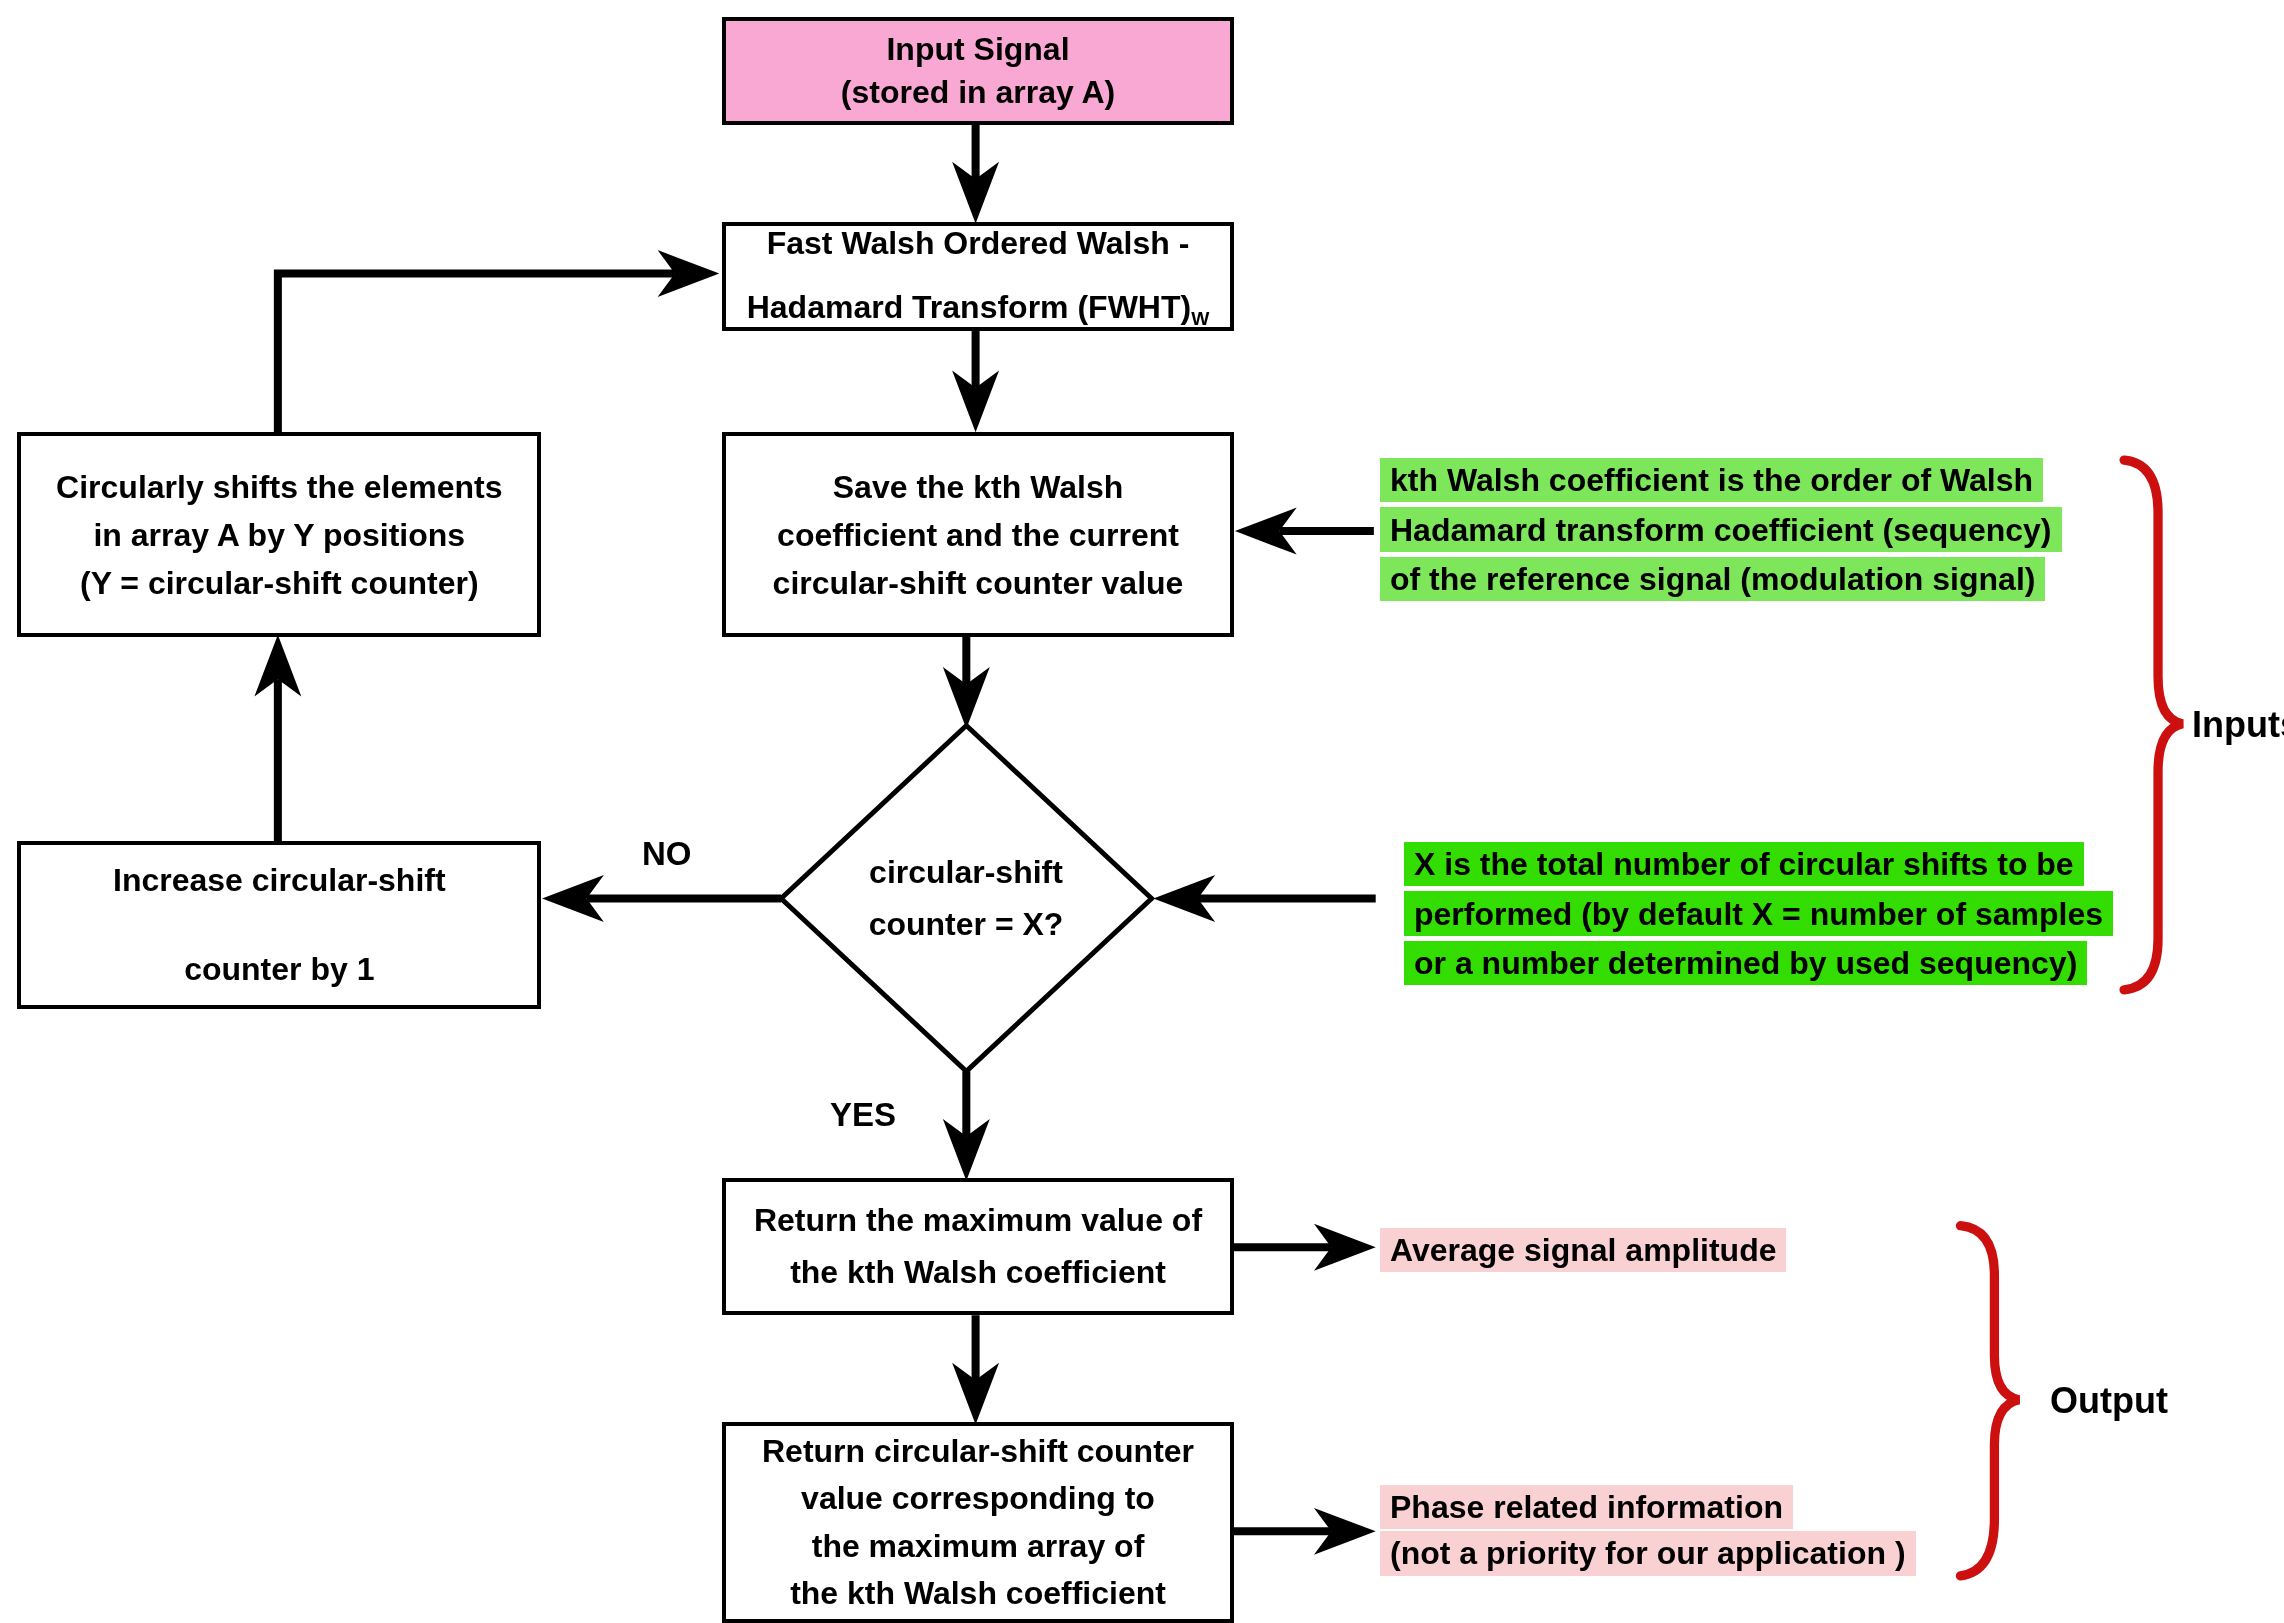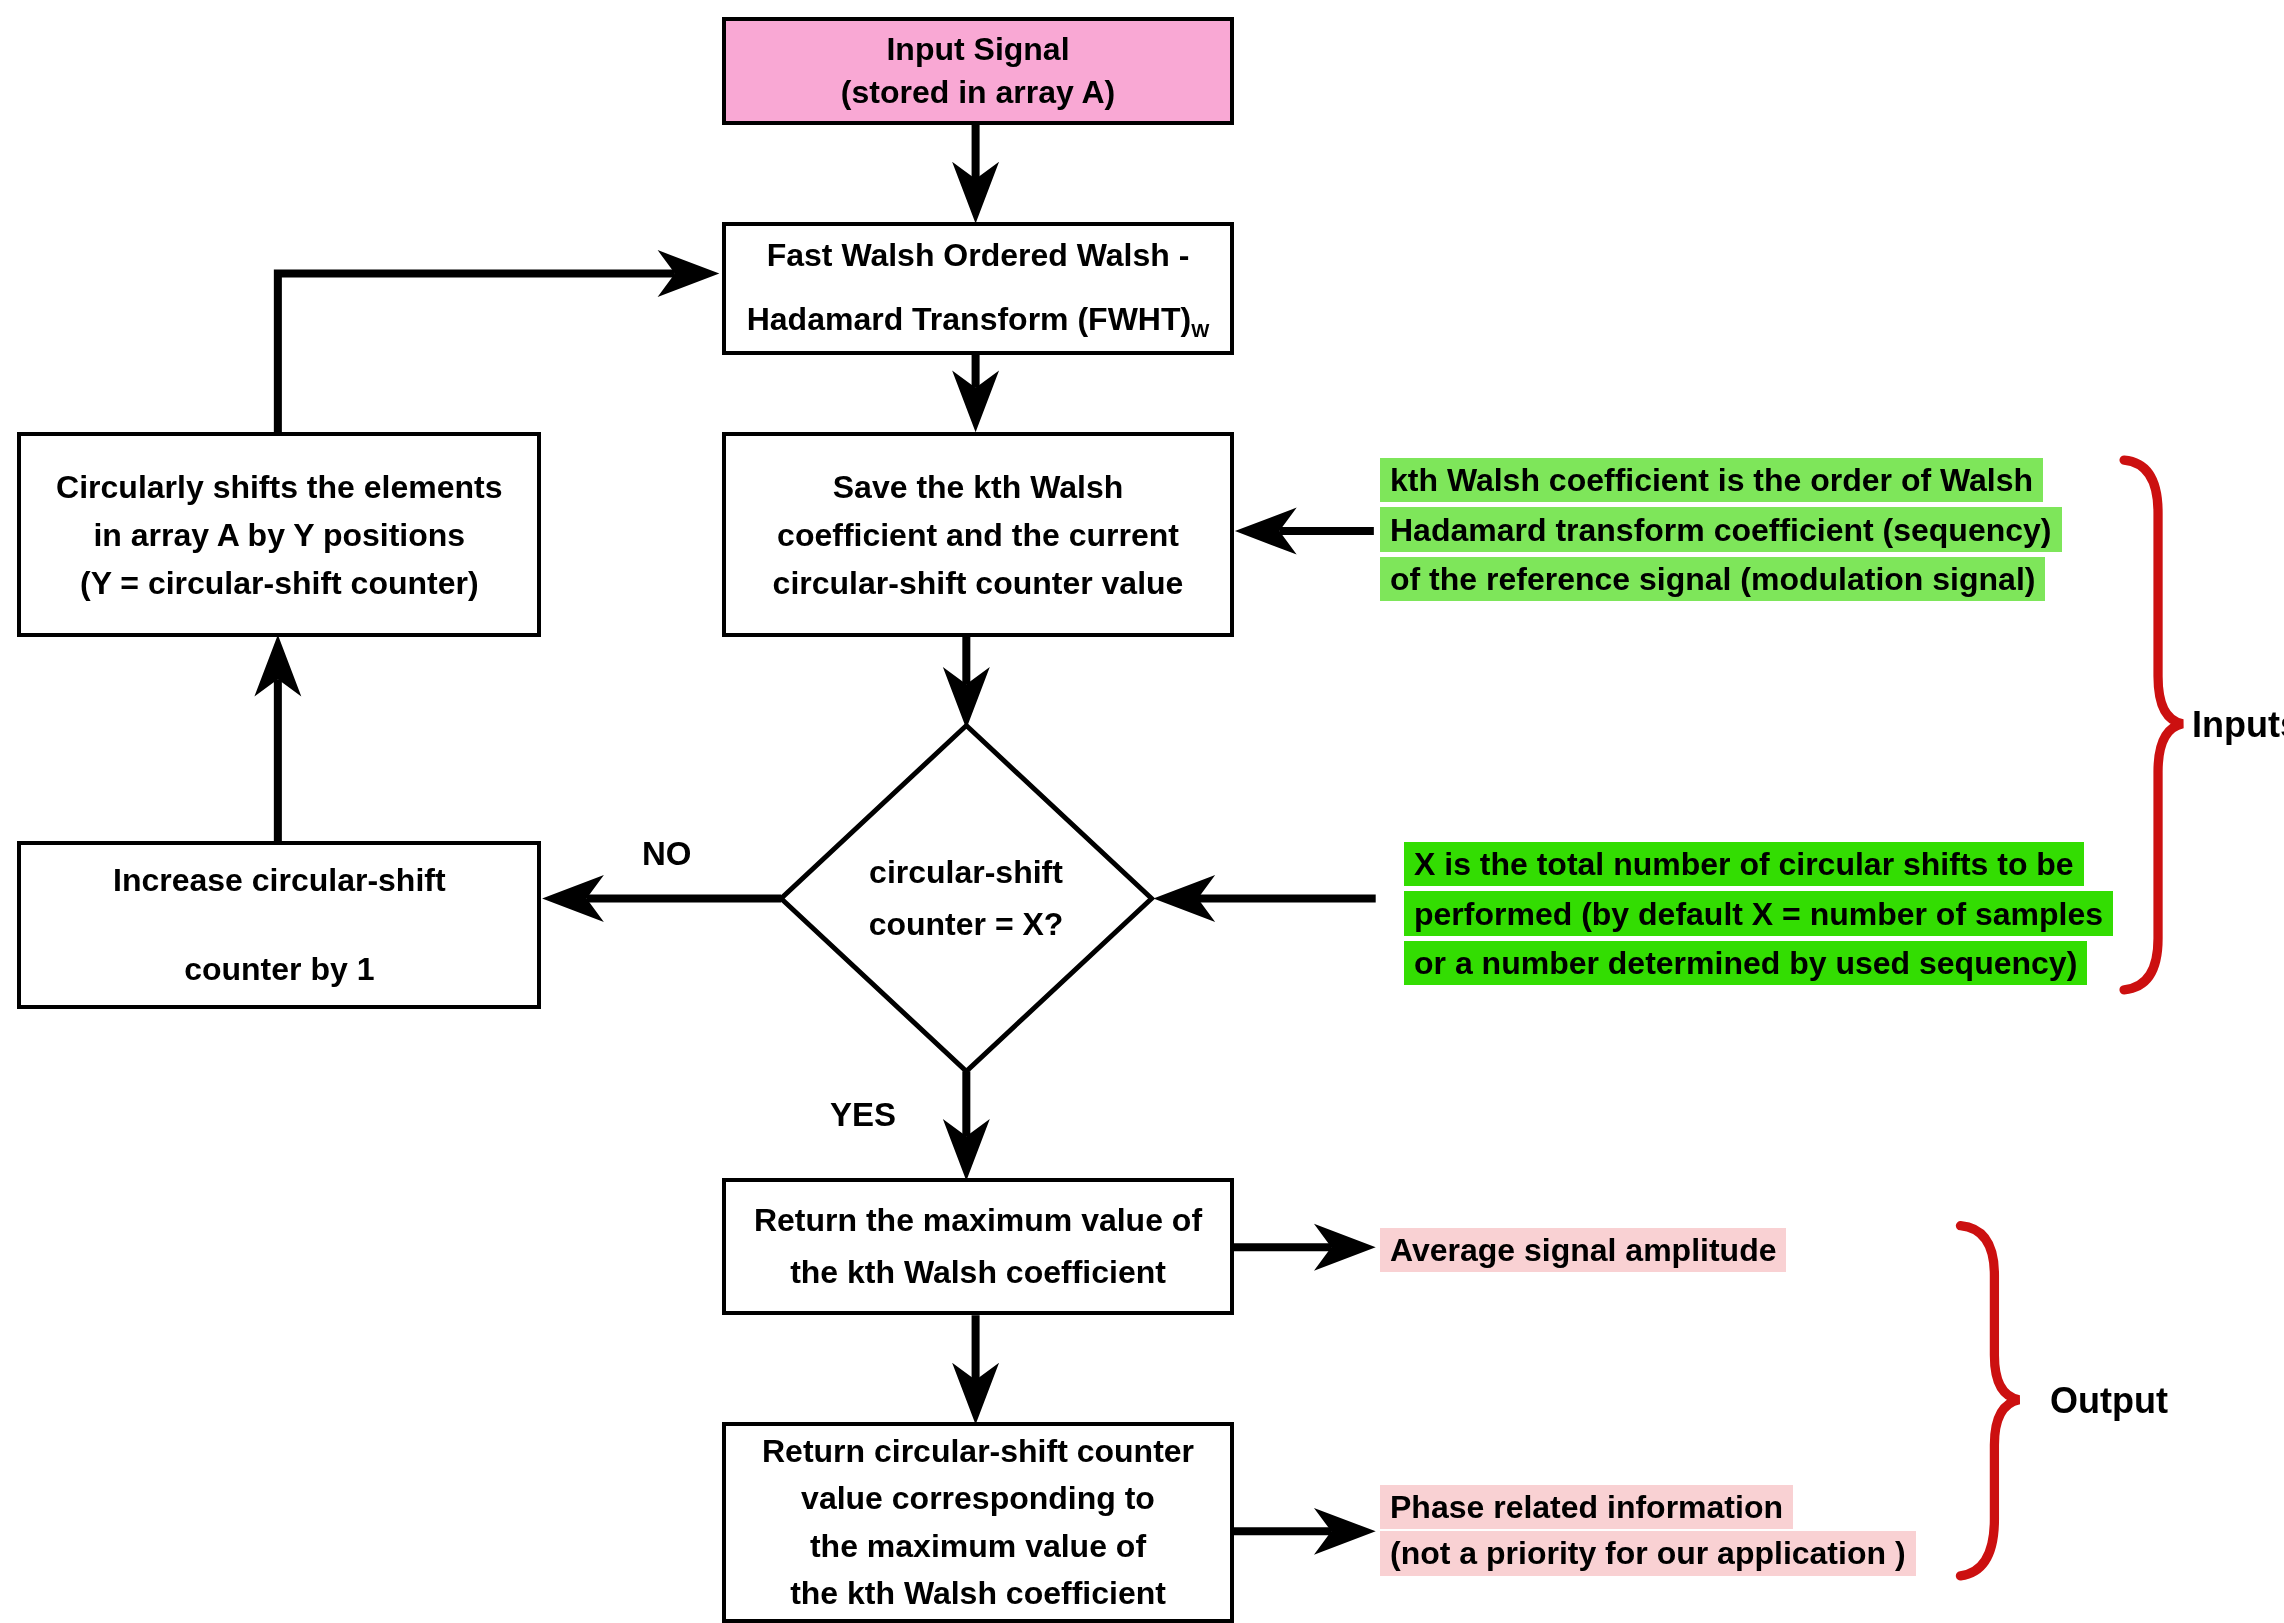--- a/index.html
+++ b/index.html
@@ -126,21 +126,21 @@
     <g>
       <path d="M 3175 1985 Q 3230 1990 3230 2065 L 3230 2195 Q 3230 2260 3270 2267 Q 3230 2275 3230 2340 L 3230 2460 Q 3230 2545 3175 2552" fill="none" stroke="#CC1010" stroke-width="15" stroke-linecap="round"></path>
     </g>
   </svg>
 
   <div class="box green" style="left:722px;top:17.3px;width:512px;height:108px;line-height:1.35;">
     <span class="bl">Input Signal</span>
     <span class="bl">(stored in array A)</span>
   </div>
 
-  <div class="box" style="left:722px;top:222px;width:512px;height:133px;line-height:1.6;gap:12px;">
+  <div class="box" style="left:722px;top:222px;width:512px;height:109px;line-height:1.6;gap:12px;">
     <span class="bl">Fast Walsh Ordered Walsh -</span>
     <span class="bl"><span>Hadamard Transform (FWHT)</span><sub>W</sub></span>
   </div>
 
   <div class="box" style="left:722px;top:432px;width:512px;height:205px;">
     <span class="bl">Save the kth Walsh</span>
     <span class="bl">coefficient and the current</span>
     <span class="bl">circular-shift counter value</span>
   </div>
 
@@ -156,21 +156,21 @@
   </div>
 
   <div class="box" style="left:722px;top:1178px;width:512px;height:137px;line-height:1.6;">
     <span class="bl">Return the maximum value of</span>
     <span class="bl">the kth Walsh coefficient</span>
   </div>
 
   <div class="box" style="left:722px;top:1422px;width:512px;height:201px;line-height:1.47;">
     <span class="bl">Return circular-shift counter</span>
     <span class="bl">value corresponding to</span>
-    <span class="bl">the maximum value of</span>
+    <span class="bl">the maximum array of</span>
     <span class="bl">the kth Walsh coefficient</span>
   </div>
 
   <div class="decision-text">
     <span class="bl">circular-shift</span>
     <span class="bl">counter = X?</span>
   </div>
 
   <span class="edge-label" style="left:642px;top:835px;">NO</span>
   <span class="edge-label" style="left:830px;top:1096px;">YES</span>

